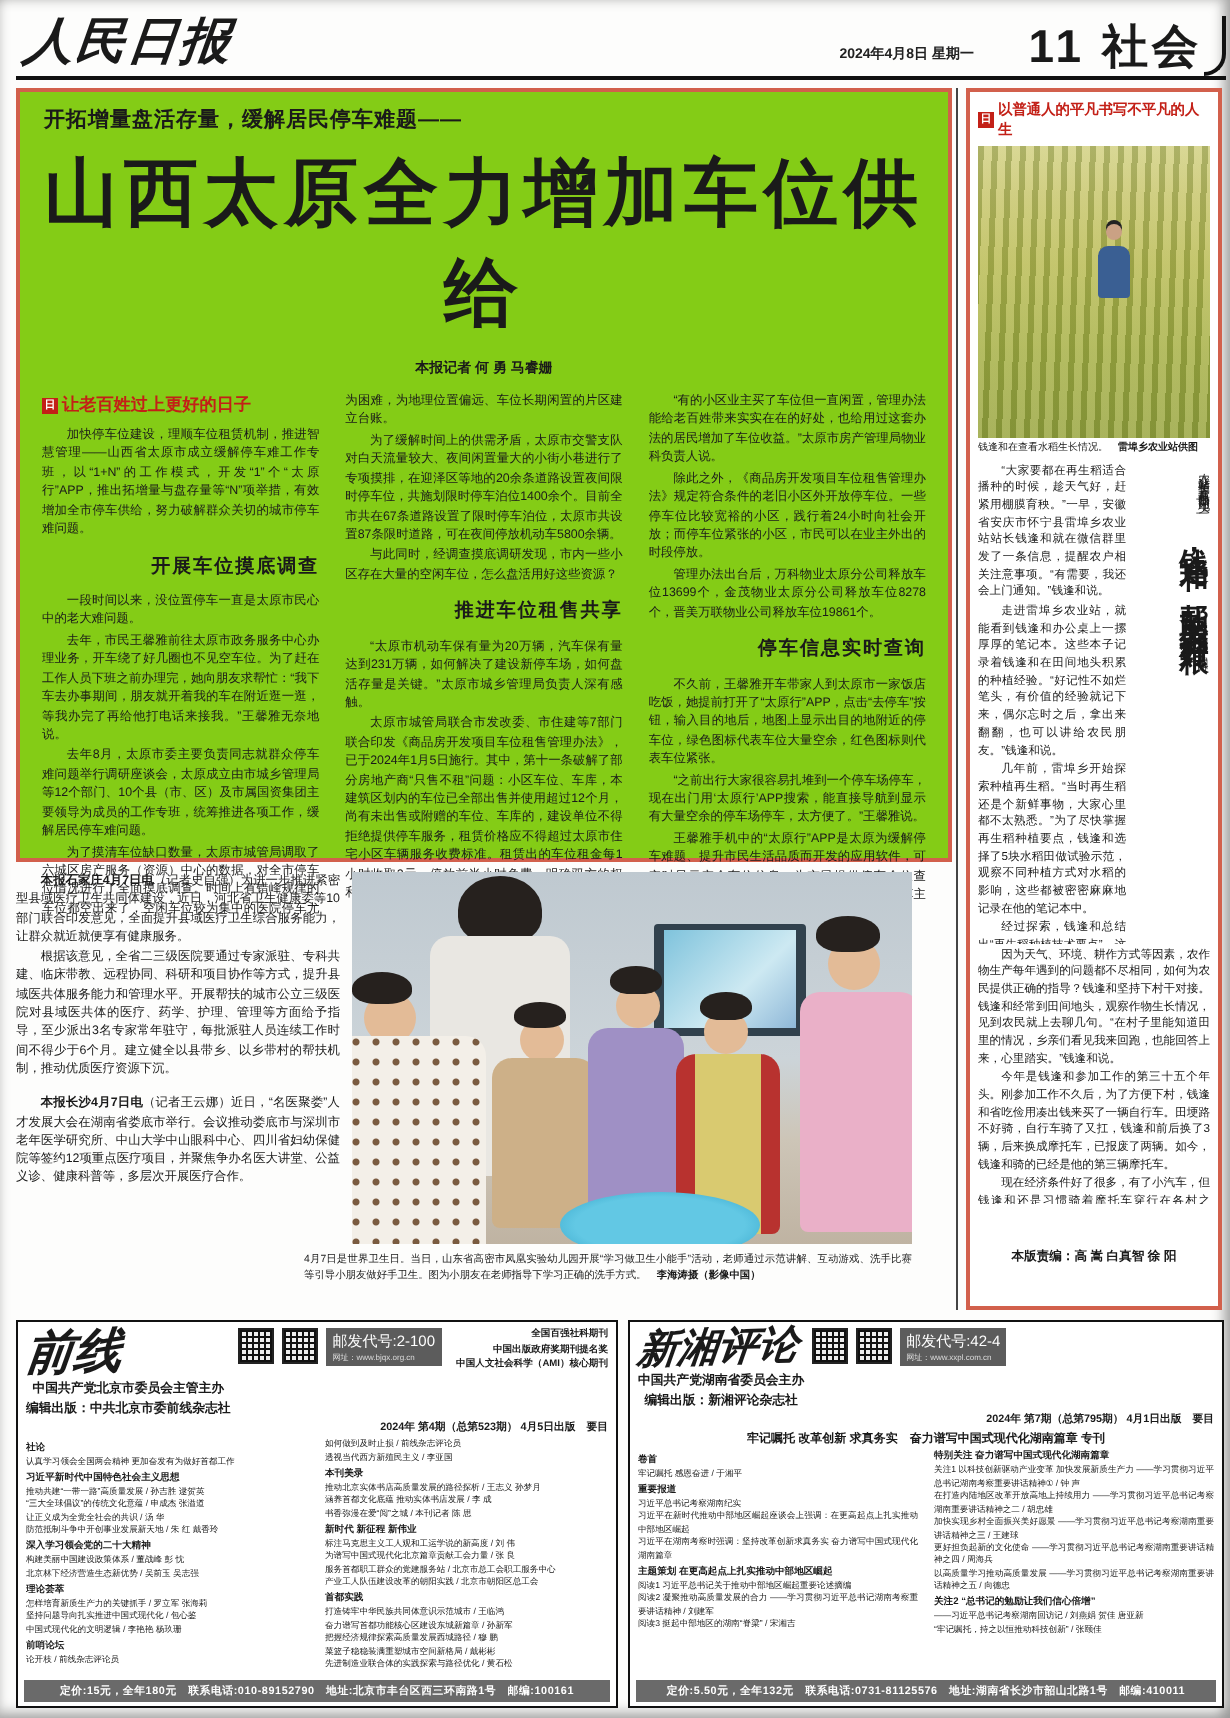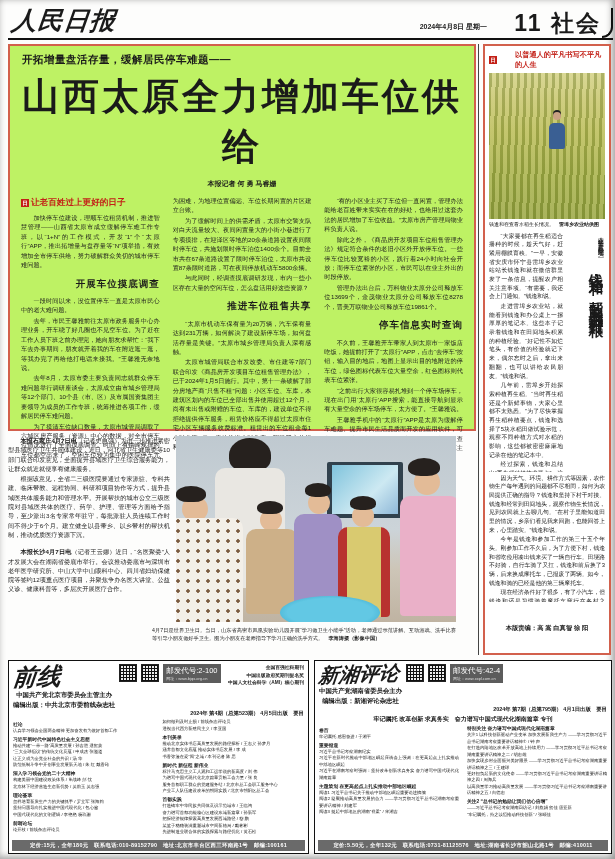--- a/index.html
+++ b/index.html
@@ -6,35 +6,35 @@
   .page{position:relative;width:615px;height:859px;background:#fdfdfc;margin:0 auto;overflow:hidden;
         box-shadow:inset -4px 0 6px rgba(0,0,0,.25), inset 0 -4px 6px rgba(0,0,0,.2);color:#1a1a1a;}
   
   .masthead{position:absolute;left:12px;top:4px;font-size:25px;font-weight:900;font-family:"Liberation Serif","DejaVu Serif",serif;
             font-style:italic;letter-spacing:1px;transform:skewX(-6deg);}
   .hdate{position:absolute;right:128px;top:22px;font-size:7px;font-weight:bold;color:#222;}
   .hpage{position:absolute;right:14px;top:8px;font-size:23px;font-weight:900;letter-spacing:2px;}
   .hbracket{position:absolute;right:2px;top:8px;width:9px;height:28px;border-right:2px solid #111;border-bottom:2px solid #111;border-radius:0 0 12px 0;}
   .hrule{position:absolute;left:8px;right:2px;top:38px;border-top:2px solid #111;}
   
-  .mainbox{position:absolute;left:8px;top:44px;width:468px;height:387px;border:2px solid #d2604c;box-sizing:border-box;background:#bef264;}
+  .mainbox{position:absolute;left:8px;top:44px;width:468px;height:387px;border:2px solid #d2604c;box-sizing:border-box;background:#84cc16;}
   .kicker{margin:7px 12px 0;font-size:10.5px;font-weight:bold;letter-spacing:.5px;}
   .bigtitle{text-align:center;font-size:37px;font-weight:900;letter-spacing:3px;margin-top:5px;}
   .byline{text-align:center;font-size:7px;font-weight:bold;margin:7px 0 7px;}
   .cols{margin:0 11px;height:268px;column-count:3;column-gap:13px;column-fill:auto;overflow:hidden;
         font-size:6.2px;line-height:1.52;text-align:justify;}
   .cols p{margin:0 0 1px;text-indent:2em;}
   .cols .colhead{text-indent:0;text-align:right;font-weight:bold;font-size:9.5px;margin:7px 0 5px;letter-spacing:1px;}
   .redtag{color:#c32017;font-weight:bold;font-size:8.6px;margin-bottom:4px;display:flex;align-items:center;gap:2px;}
   .tagicon{display:inline-block;width:8px;height:8px;background:#c32017;color:#fff;font-size:5.5px;line-height:8px;text-align:center;flex:0 0 auto;}
   
   .vdiv{position:absolute;left:478px;top:44px;height:611px;border-left:1px solid #444;}
   
   .sidebox{position:absolute;left:483px;top:44px;width:128px;height:611px;border:2px solid #d2604c;box-sizing:border-box;background:#fff;padding:3px 4px;}
-  .sidetag{color:#c32017;font-weight:bold;font-size:7.2px;display:flex;align-items:center;gap:18px;margin:1px 0 3px;}
+  .sidetag{color:#c32017;font-weight:bold;font-size:7.2px;display:flex;align-items:center;gap:2px;margin:1px 0 3px;}
   .sidephoto{position:relative;height:146px;overflow:hidden;
      background:linear-gradient(180deg,#d8d89a 0%,#c9c97b 18%,#b8bd5e 40%,#9fae4b 70%,#8da043 100%);}
   .sidephoto .rows{position:absolute;inset:0;background:repeating-linear-gradient(92deg,rgba(120,130,40,.45) 0 3px,rgba(220,215,140,.35) 3px 7px);}
   .farmer-body{position:absolute;left:52%;top:34%;width:16px;height:26px;background:#3a5f93;border-radius:5px 5px 2px 2px;}
   .farmer-head{position:absolute;left:55%;top:27%;width:8px;height:8px;background:#caa184;border-radius:50%;box-shadow:0 -2px 0 #222;}
   .sidecap{font-size:5px;line-height:1.5;margin-top:2px;text-align:justify;}
   .sidecap b{font-weight:bold;}
   .sidebody{position:relative;margin-top:3px;height:388px;overflow:hidden;}
   .vtitle{position:absolute;right:0;top:0;height:238px;writing-mode:vertical-rl;text-orientation:upright;display:flex;align-items:flex-start;}
   .vkicker{font-size:5.8px;letter-spacing:1px;margin-bottom:2px;}

